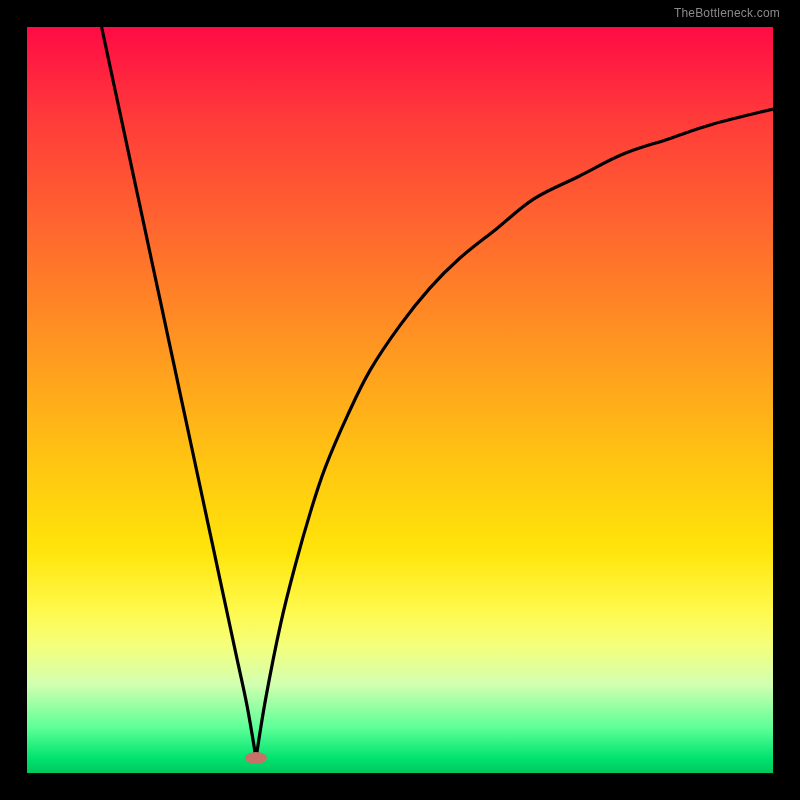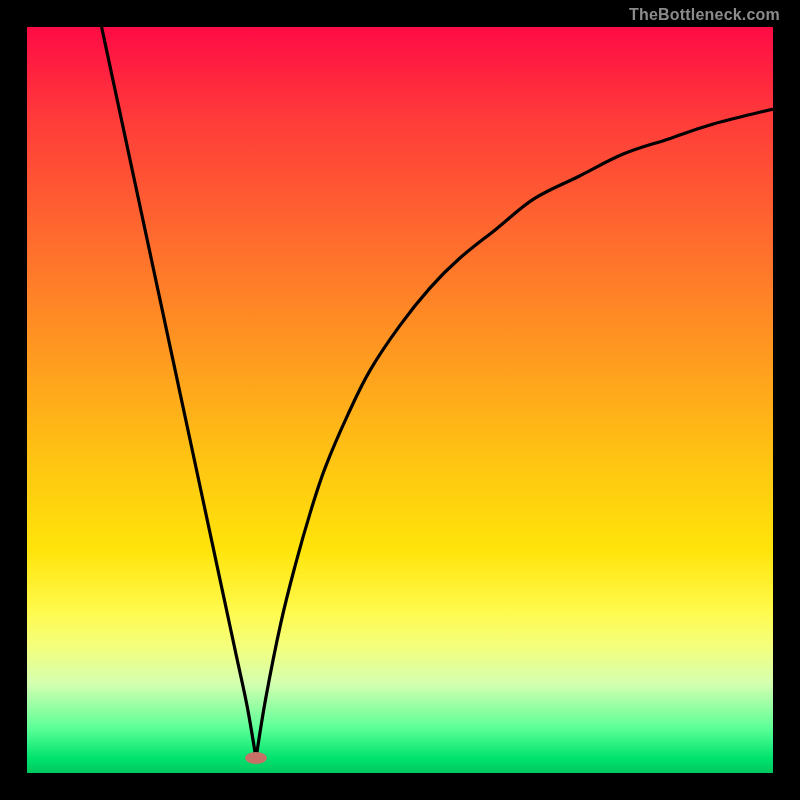--- a/index.html
+++ b/index.html
@@ -30,22 +30,22 @@
       #5cff97 94%,
       #00e36e 98%,
       #00c85e 100%
     );
   }
   .watermark {
     position: absolute;
     top: 6px;
     right: 20px;
     color: #8a8a8a;
-    font-size: 16px;
-    font-weight: 700;
+    font-size: 12px;
+    font-weight: 400;
     letter-spacing: 0.2px;
   }
   .curve {
     position: absolute;
     top: 0;
     left: 0;
   }
   .dot {
     position: absolute;
     width: 22px;

